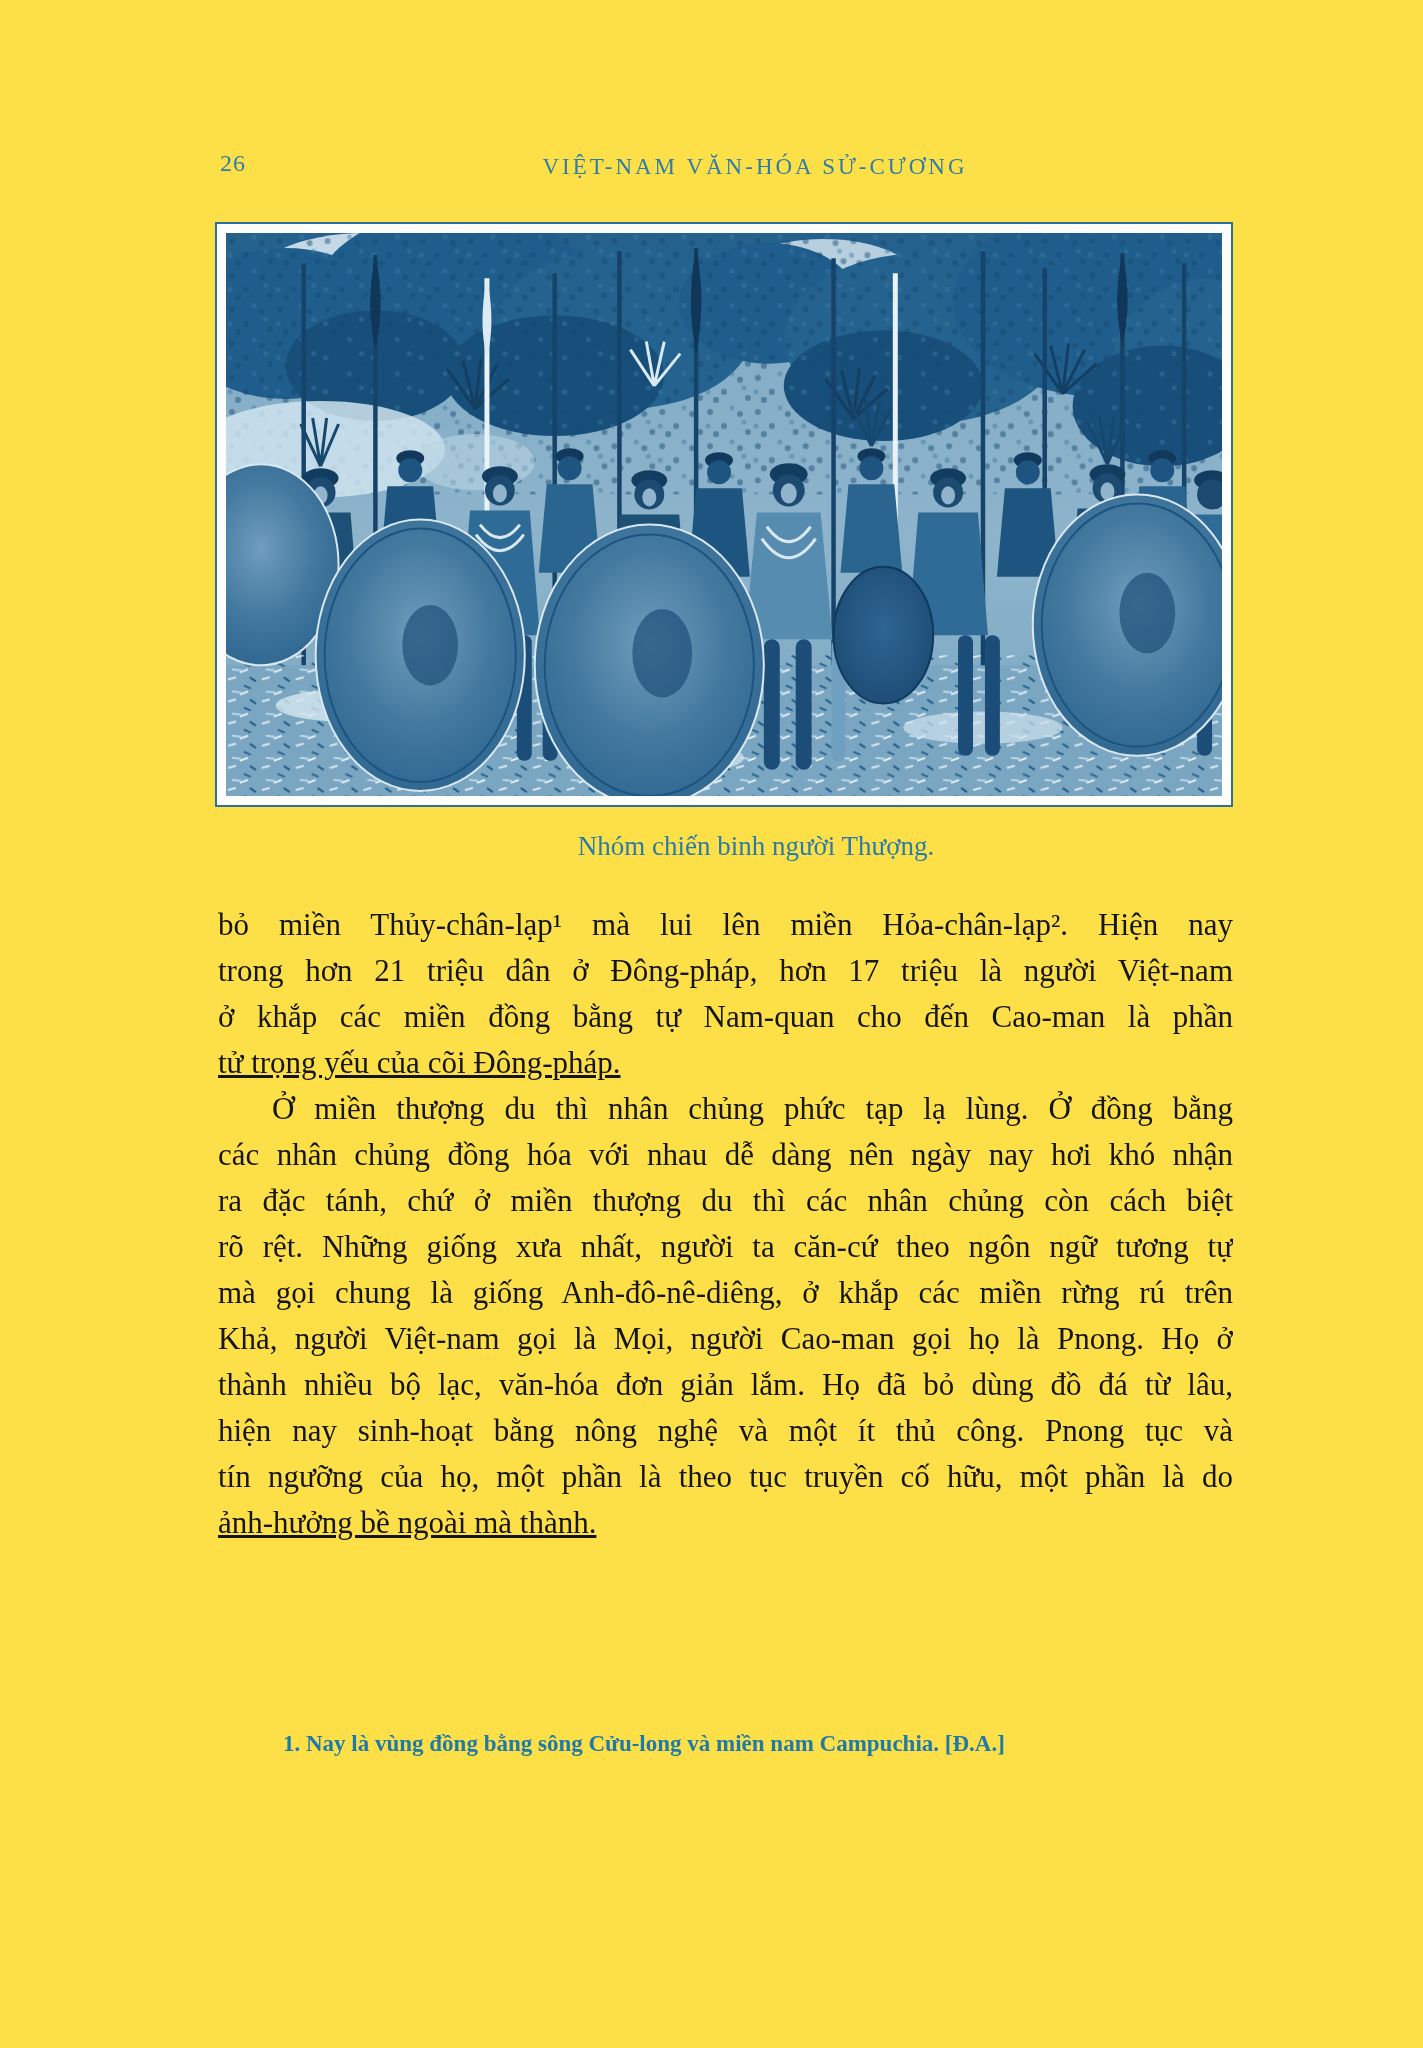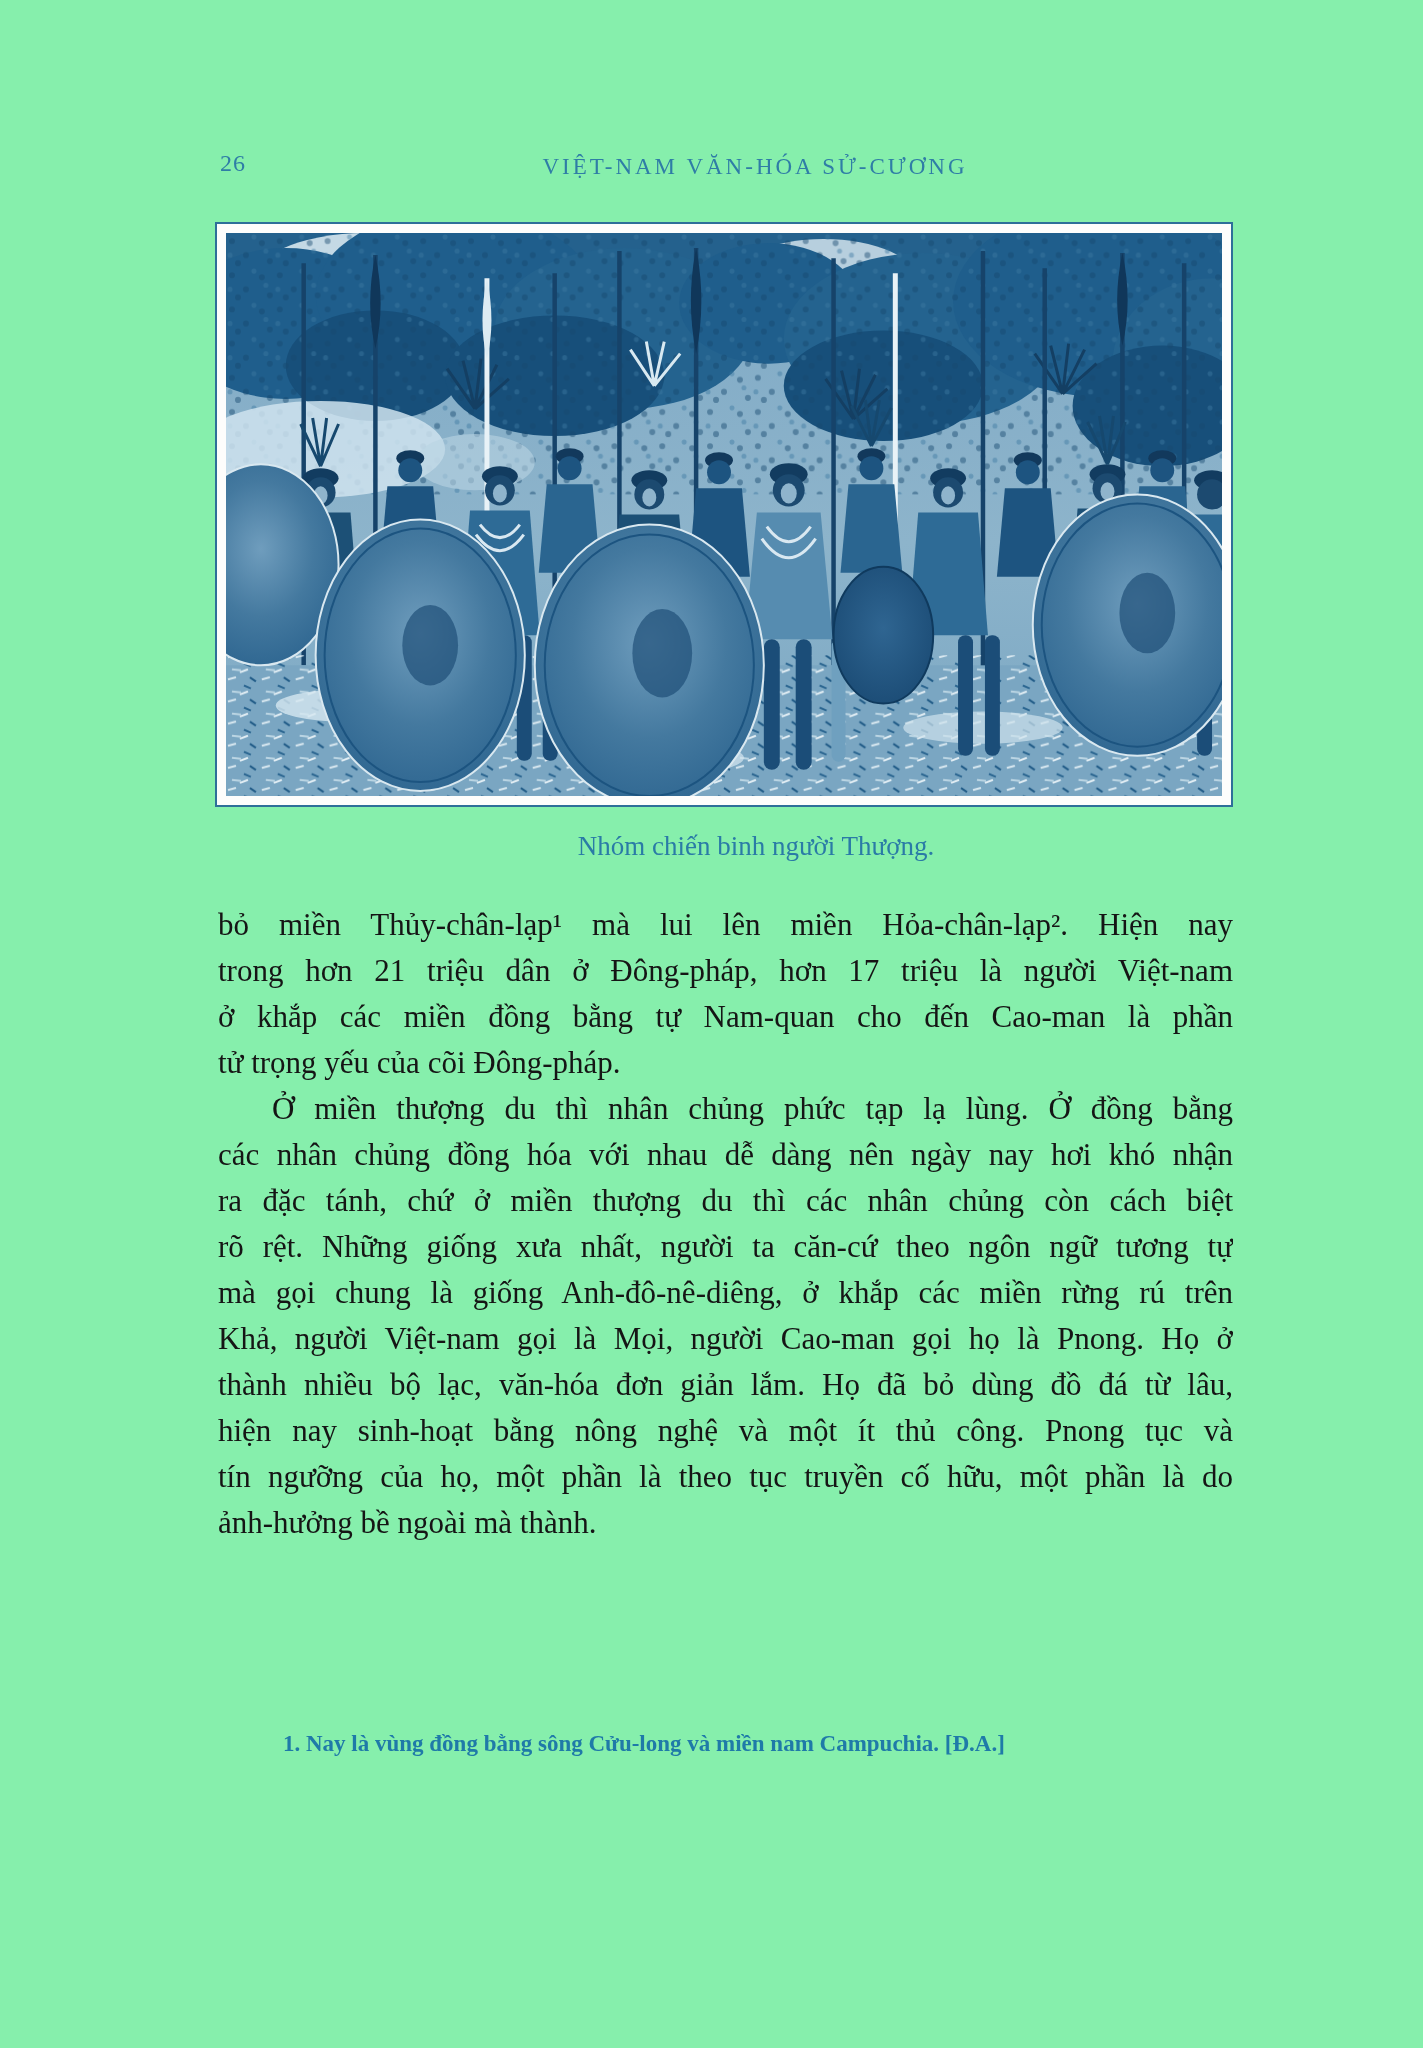--- a/index.html
+++ b/index.html
@@ -1,20 +1,20 @@
 <!DOCTYPE html>
 <html><head>
 <meta charset="utf-8">
 <style>
   html,body{margin:0;padding:0;background:#e8e8e6;}
   .page{
     position:relative;
     width:1423px;height:2048px;
     margin:0 auto;
-    background:#86efac;
+    background:#fde047;
     font-family:"Liberation Serif", serif;
     overflow:hidden;
   }
   
   .page-number{
     position:absolute;left:220px;top:150px;
     font-size:24px;color:#2f7da6;
     letter-spacing:1px;
   }
   .running-title{
@@ -41,21 +41,21 @@
   .body-text{
     position:absolute;left:218px;top:902px;width:1015px;
     font-size:31px;line-height:46px;color:#151515;
   }
   .body-line{
     text-align:justify;
     text-align-last:justify;
     -moz-text-align-last:justify;
     height:46px;overflow:hidden;white-space:nowrap;
   }
-  .body-line.last{text-align-last:left;}
+  .body-line.last{text-align-last:left;text-decoration:underline;}
   .body-line.indent{text-indent:54px;}
   
   .footnotes{
     position:absolute;left:283px;top:1724px;width:950px;
     font-size:23px;line-height:39px;color:#1f7aa8;
   }
   .footnote-line{white-space:nowrap;font-weight:bold;}
 </style>
 </head>
 <body>

